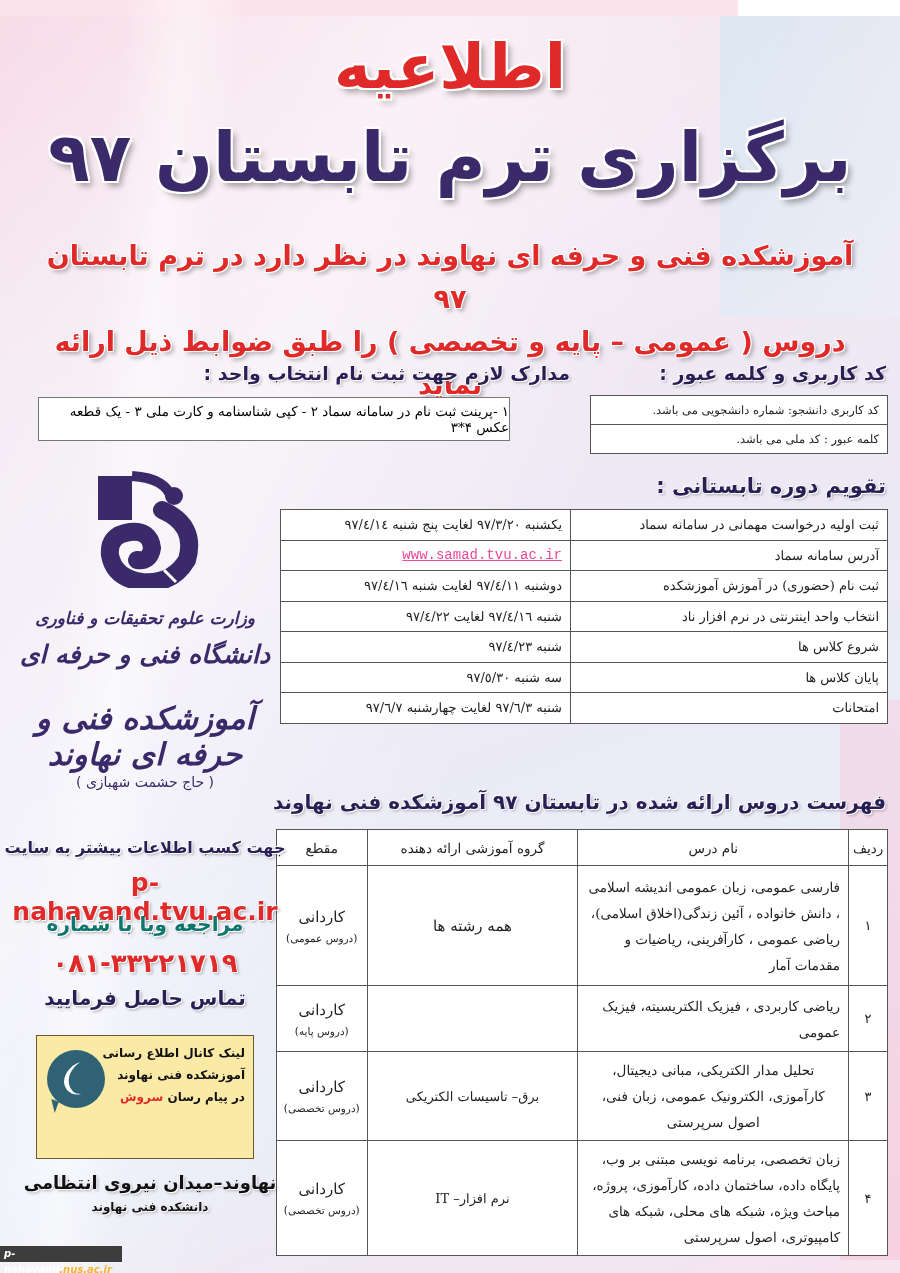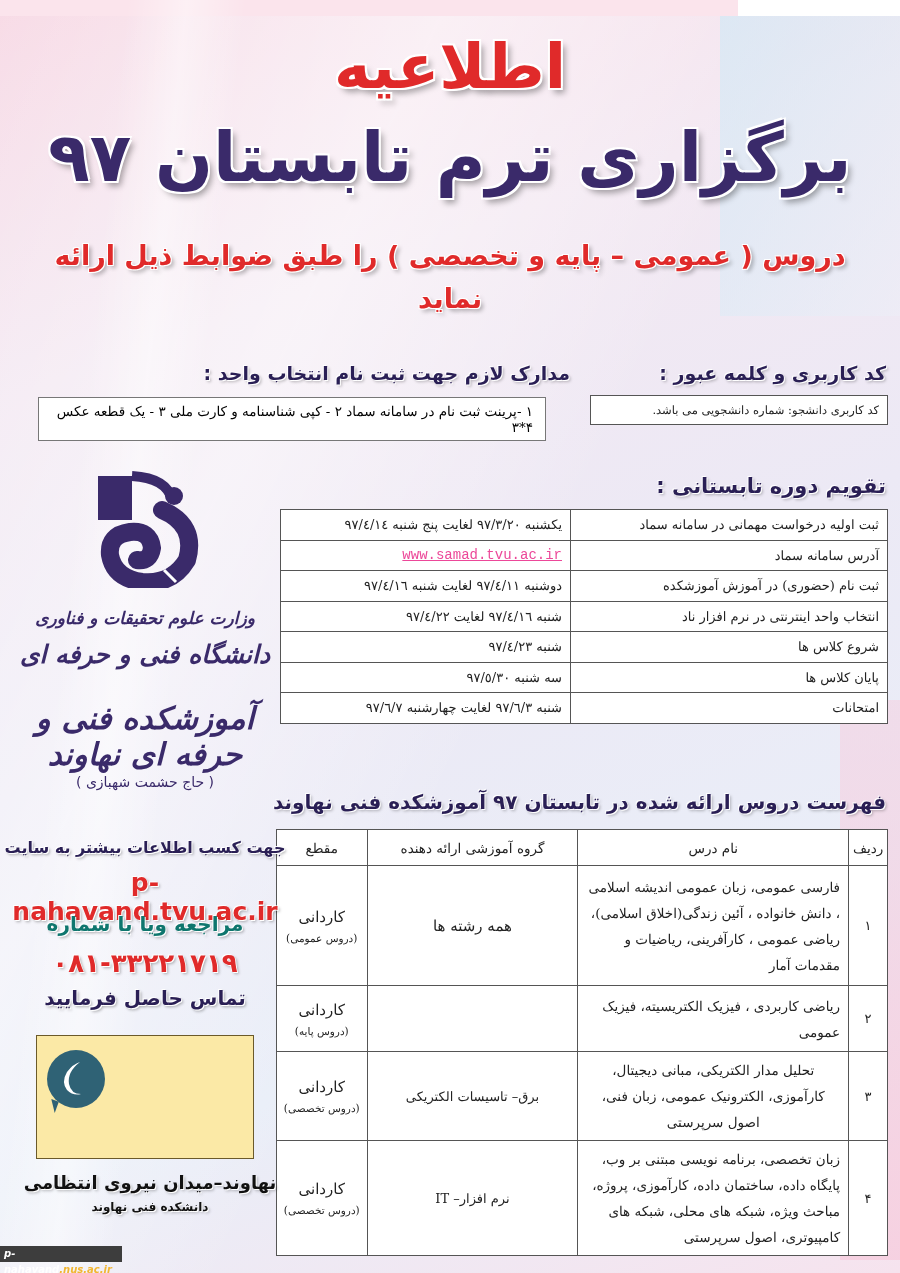--- a/index.html
+++ b/index.html
@@ -35,21 +35,21 @@
   }
   .heading {
     position:absolute; font-weight:bold; color:#2a1f55; font-size:19px;
     text-shadow: 1px 1px 0 #fff, -1px -1px 0 #fff, 2px 2px 3px rgba(0,0,0,0.25);
     white-space:nowrap;
   }
   .box { position:absolute; background:#fff; border:1px solid #777; }
   table { border-collapse:collapse; background:#fff; font-family:"DejaVu Serif", serif; }
   td, th { border:1.5px solid #555; color:#222; }
 
-  .docs-box { left:38px; top:397px; width:508px; height:44px; font-size:13.5px; display:flex; align-items:center; padding-right:12px; box-sizing:border-box; font-family:"DejaVu Serif", serif; }
+  .docs-box { left:38px; top:397px; width:472px; height:44px; font-size:13.5px; display:flex; align-items:center; padding-right:0; box-sizing:border-box; font-family:"DejaVu Serif", serif; }
   .login-table { position:absolute; right:12px; top:395px; width:298px; font-size:11.5px; }
   .login-table td { height:28px; padding:0 8px; text-align:right; }
 
   .cal-table { position:absolute; right:12px; top:509px; width:608px; font-size:13px; }
   .cal-table td { height:29.5px; padding:0 8px; text-align:right; }
   .cal-table td.label { width:300px; }
   .cal-table a { color:#ec4899; text-decoration:underline; font-family:Liberation Mono, monospace; font-size:14px; }
 
   .courses-table { position:absolute; right:12px; top:829px; width:612px; font-size:13px; }
   .courses-table th { font-weight:normal; height:33px; font-size:13.5px; }
@@ -89,28 +89,32 @@
 <body>
 
 <div class="top-strip"></div>
 <div class="sheen a"></div>
 <div class="sheen b"></div>
 <div class="sheen c"></div>
 
 <div class="title-red">اطلاعیه</div>
 <div class="title-navy">برگزاری ترم تابستان ۹۷</div>
 <div class="intro">
+  <div>آموزشکده فنی و حرفه ای نهاوند در نظر دارد در ترم تابستان ۹۷</div>
   <div>دروس ( عمومی – پایه و تخصصی ) را طبق ضوابط ذیل ارائه نماید</div>
 </div>
 
 <div class="heading" style="right:14px; top:362px;">کد کاربری و کلمه عبور :</div>
 <table class="login-table">
   <tbody>
       <tr>
         <td>کد کاربری دانشجو: شماره دانشجویی می باشد.</td>
+      </tr>
+  <tr>
+        <td>کلمه عبور : کد ملی می باشد.</td>
       </tr>
 </tbody>
   </table>
 
 <div class="heading" style="right:330px; top:362px;">مدارک لازم جهت ثبت نام انتخاب واحد :</div>
 <div class="box docs-box">
   <span>۱ -پرینت ثبت نام در سامانه سماد  ۲ - کپی شناسنامه و کارت ملی  ۳ - یک قطعه عکس ۴*۳</span>
 </div>
 
 <div class="heading" style="right:14px; top:474px; font-size:21px;">تقویم دوره تابستانی :</div>
@@ -212,18 +216,23 @@
 <div class="contact c3">مراجعه ویا با شماره</div>
 <div class="contact c4">۰۸۱-۳۳۲۲۱۷۱۹</div>
 <div class="contact c5">تماس حاصل فرمایید</div>
 
 <div class="soroush-box">
   <div class="soroush-icon">
     <svg width="58" height="58" viewBox="0 0 58 58">
       <path d="M33 12 Q20 22 22 34 Q24 44 34 44 Q26 46 20 40 Q14 32 20 22 Q26 14 33 12 Z" fill="#fff"></path>
     </svg>
   </div>
+  <div class="soroush-text">
+    <div>لینک کانال اطلاع رسانی</div>
+    <div>آموزشکده فنی نهاوند</div>
+    <div><span>در پیام رسان</span> <span class="red">سروش</span></div>
+  </div>
 </div>
 
 <div class="address a1">نهاوند–میدان نیروی انتظامی</div>
 <div class="address a2">دانشکده فنی نهاوند</div>
 
 <div class="watermark"><span>p-nahavand</span><span class="y">.nus.ac.ir</span></div>
 
 </body></html>

